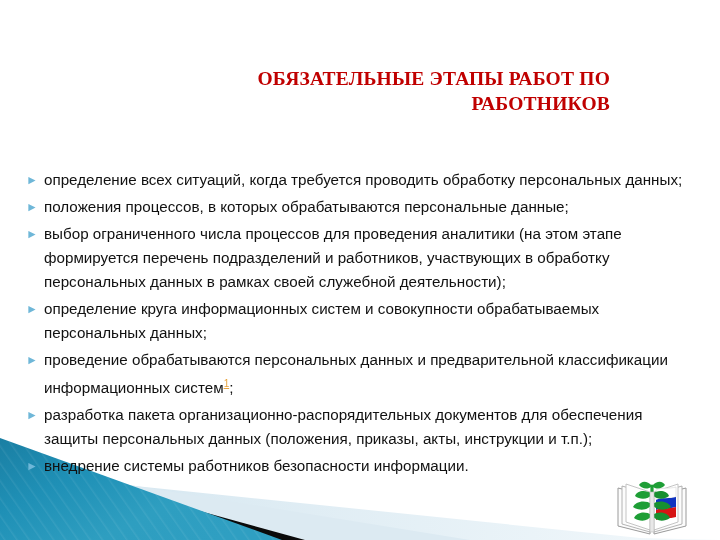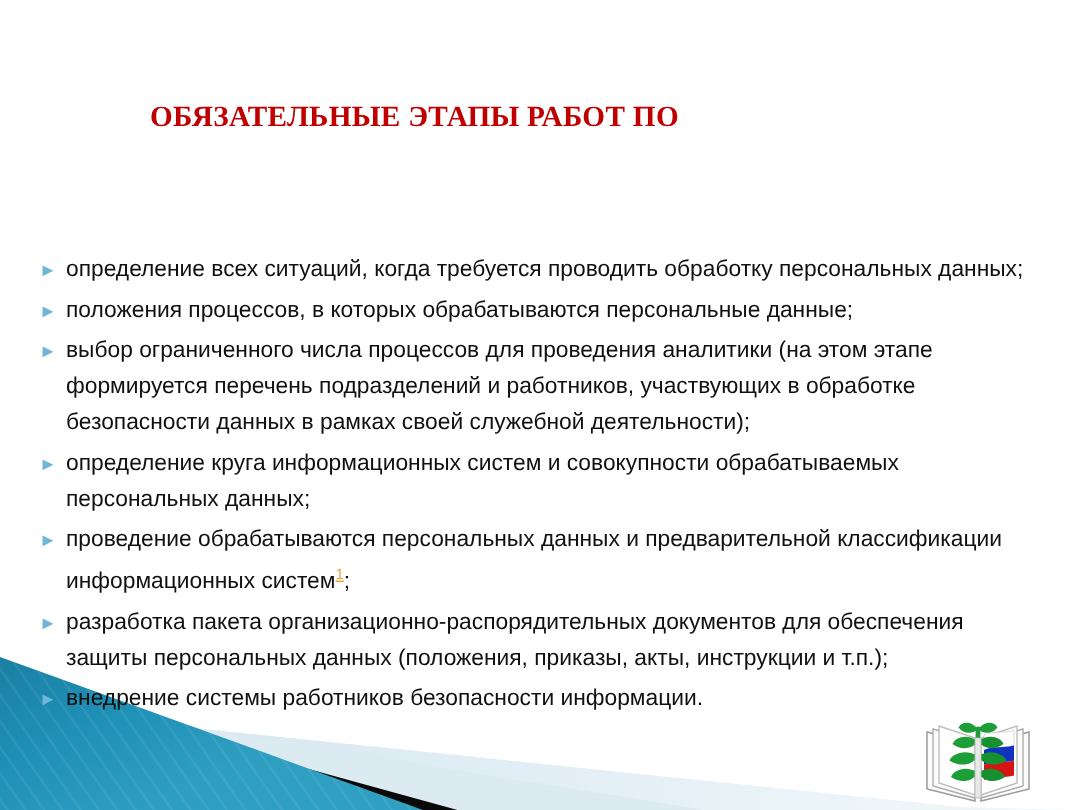--- a/index.html
+++ b/index.html
@@ -24,24 +24,24 @@
     left: 0;
     bottom: 0;
     width: 720px;
     height: 180px;
     pointer-events: none;
   }
 
   
   .title-block {
     position: absolute;
-    left: 100px;
+    left: 110px;
     top: 66px;
     width: 500px;
-    text-align: left;
+    text-align: right;
   }
   .title-line {
     color: #C00000;
     font-family: "Liberation Serif", "DejaVu Serif", serif;
     font-weight: bold;
     font-size: 19.5px;
     line-height: 25px;
     letter-spacing: 0.2px;
     white-space: nowrap;
   }
@@ -120,37 +120,38 @@
     <polygon points="0,104 470,180 300,180 0,132" fill="#DCEAF2"></polygon>
 
     <polygon points="0,96 305,180 268,180 0,112" fill="#0A0A0A"></polygon>
 
     <polygon points="0,78 282,180 0,180" fill="url(#tealGrad)"></polygon>
     <polygon points="0,78 282,180 0,180" fill="url(#diagTex)"></polygon>
   </svg>
 
   <div class="title-block">
     <div class="title-line">ОБЯЗАТЕЛЬНЫЕ ЭТАПЫ РАБОТ ПО</div>
+    <div class="title-line">РАБОТНИКОВ</div>
   </div>
 
   <div class="content">
 
     <div class="bullet-row">
       <span class="bullet-marker">►</span>
       <span class="bullet-text">определение всех ситуаций, когда требуется проводить обработку персональных данных;</span>
     </div>
 
     <div class="bullet-row">
       <span class="bullet-marker">►</span>
       <span class="bullet-text">положения процессов, в которых обрабатываются персональные данные;</span>
     </div>
 
     <div class="bullet-row">
       <span class="bullet-marker">►</span>
-      <span class="bullet-text">выбор ограниченного числа процессов для проведения аналитики (на этом этапе формируется перечень подразделений и работников, участвующих в обработке безопасности данных в рамках своей служебной деятельности);</span>
+      <span class="bullet-text">выбор ограниченного числа процессов для проведения аналитики (на этом этапе формируется перечень подразделений и работников, участвующих в обработку персональных данных в рамках своей служебной деятельности);</span>
     </div>
 
     <div class="bullet-row">
       <span class="bullet-marker">►</span>
       <span class="bullet-text">определение круга информационных систем и совокупности обрабатываемых персональных данных;</span>
     </div>
 
     <div class="bullet-row">
       <span class="bullet-marker">►</span>
       <span class="bullet-text"><span>проведение обрабатываются персональных данных и предварительной классификации информационных систем</span><span class="fn-ref">1</span><span>;</span></span>

